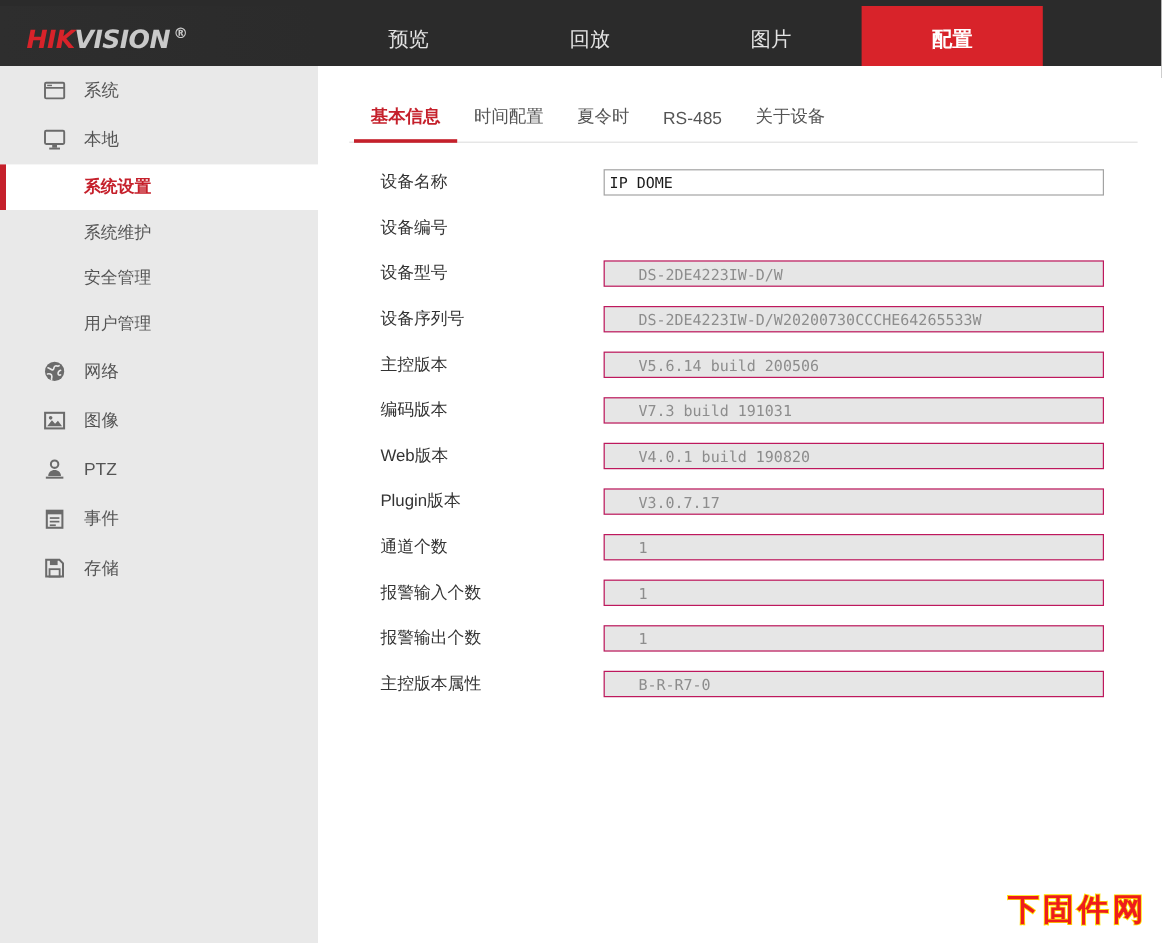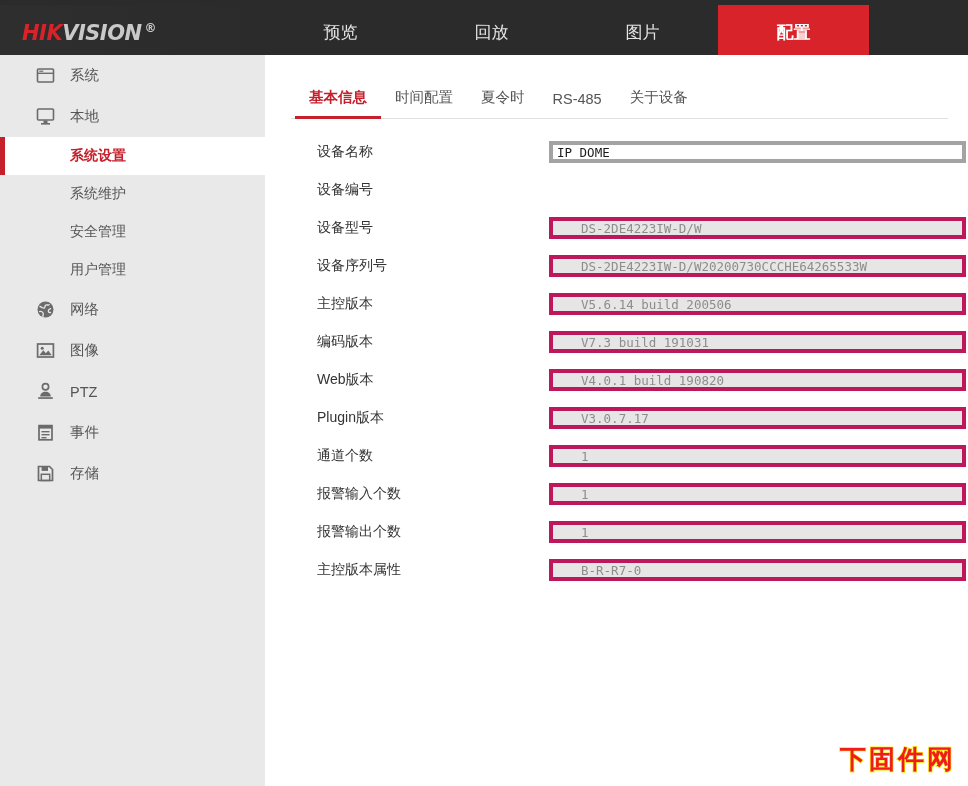--- a/index.html
+++ b/index.html
@@ -98,37 +98,36 @@
   .tab.active { color: #c5202b; font-weight: bold; }
   .tab.active::after {
     content: ""; position: absolute; left: 0; bottom: -1px;
     width: 100%; height: 3px; background: #c5202b;
   }
 
   .form { margin-top: 14px; padding-left: 52px; }
   .row {
     display: flex; align-items: center;
     height: 38px;
-    gap: 46px;
   }
   .row-label {
     width: 186px; flex: 0 0 186px;
     font-size: 14px; color: #333333;
   }
   .row-field {
     width: 417px; flex: 0 0 417px; height: 22px;
     font-family: "DejaVu Sans Mono", "Liberation Mono", monospace;
     font-size: 12.5px;
     line-height: 20px;
     padding: 0 4px;
-    border: 4px solid #a3a3a3;
+    border: 1px solid #a3a3a3;
     background: #ffffff; color: #1a1a1a;
   }
   .row-field.readonly {
-    background: #e6e6e6; border: 4px solid #be185d; color: #8d8d8d; padding-left: 28px;
+    background: #e6e6e6; border: 1px solid #be185d; color: #8d8d8d; padding-left: 28px;
   }
 
   .save-wrap { margin-top: 30px; padding-left: 52px; }
   .save-btn {
     width: 207px; height: 40px;
     background: #dd1d21; border: none; color: #ffffff;
     font-size: 15px; font-family: "Liberation Sans", sans-serif;
     display: flex; align-items: center; justify-content: center;
     gap: 9px; cursor: pointer;
   }

